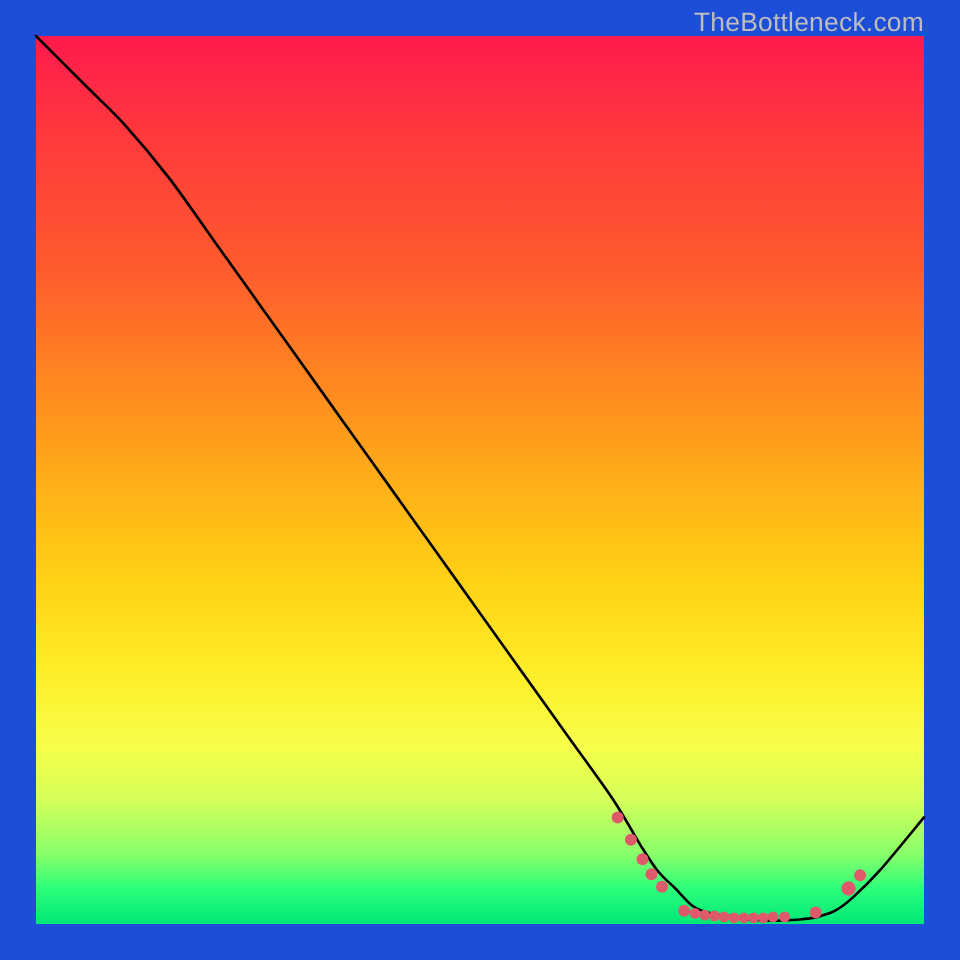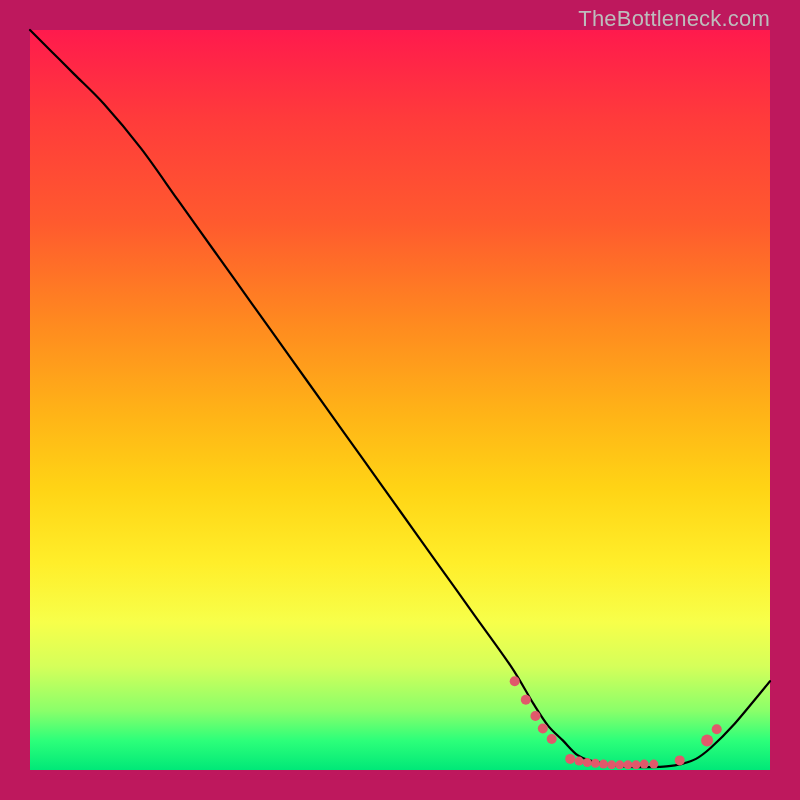--- a/index.html
+++ b/index.html
@@ -8,21 +8,21 @@
     width: 800px;
     height: 800px;
     background: #000;
     overflow: hidden;
     font-family: Arial, Helvetica, sans-serif;
   }
   .frame {
     position: relative;
     width: 800px;
     height: 800px;
-    background: #be185d;
+    background: #1d4ed8;
   }
   .plot {
     position: absolute;
     left: 30px;
     top: 30px;
     width: 740px;
     height: 740px;
     
     background: linear-gradient(
       to bottom,

